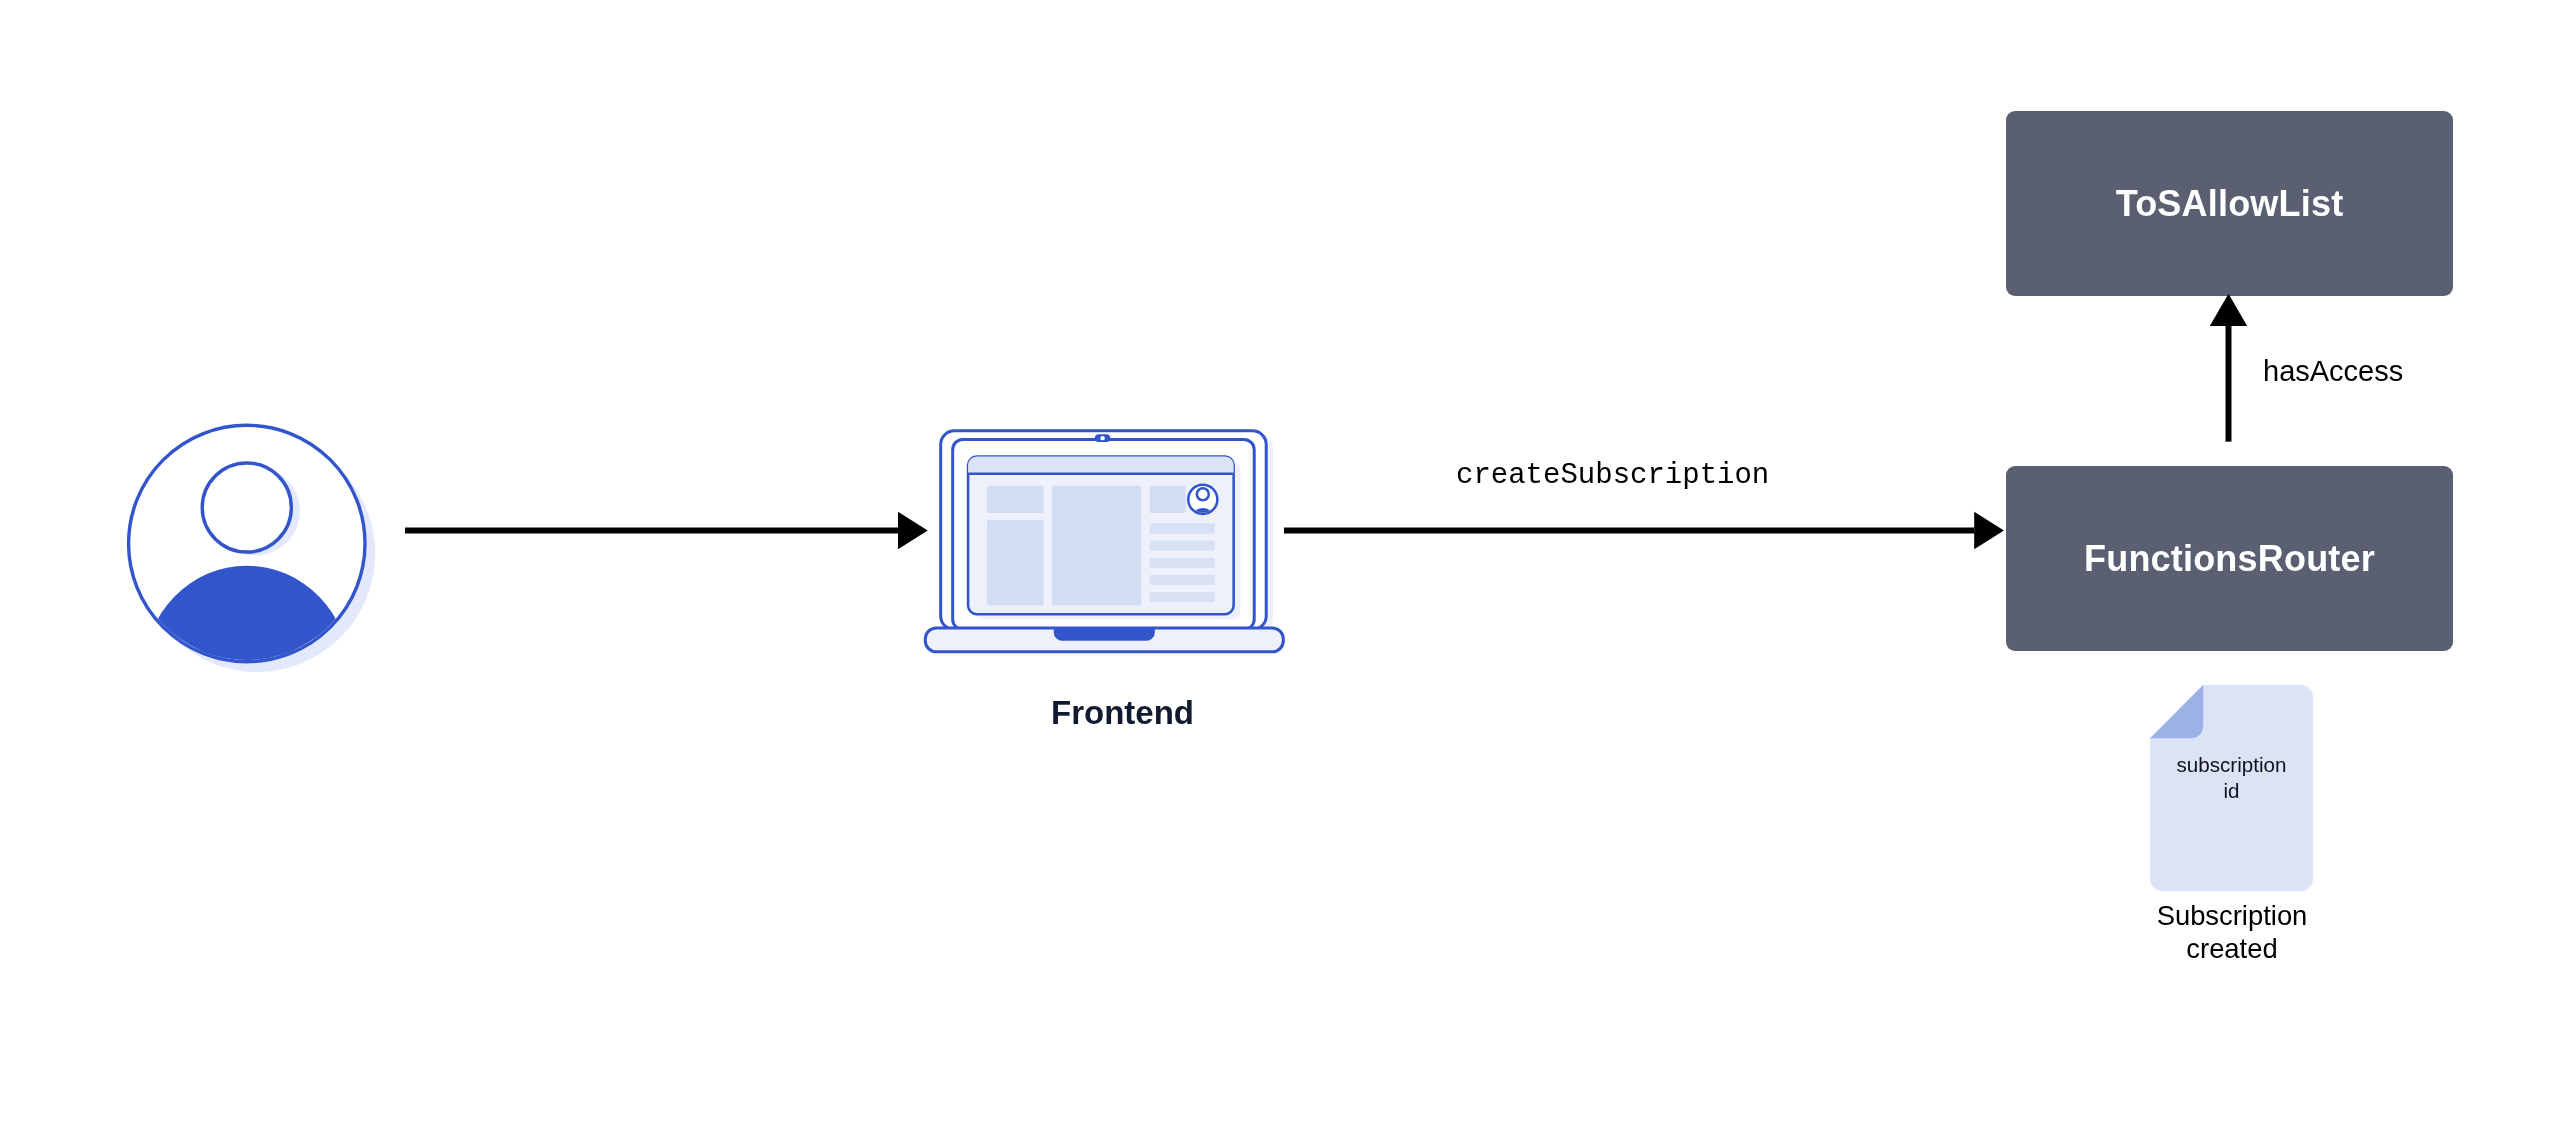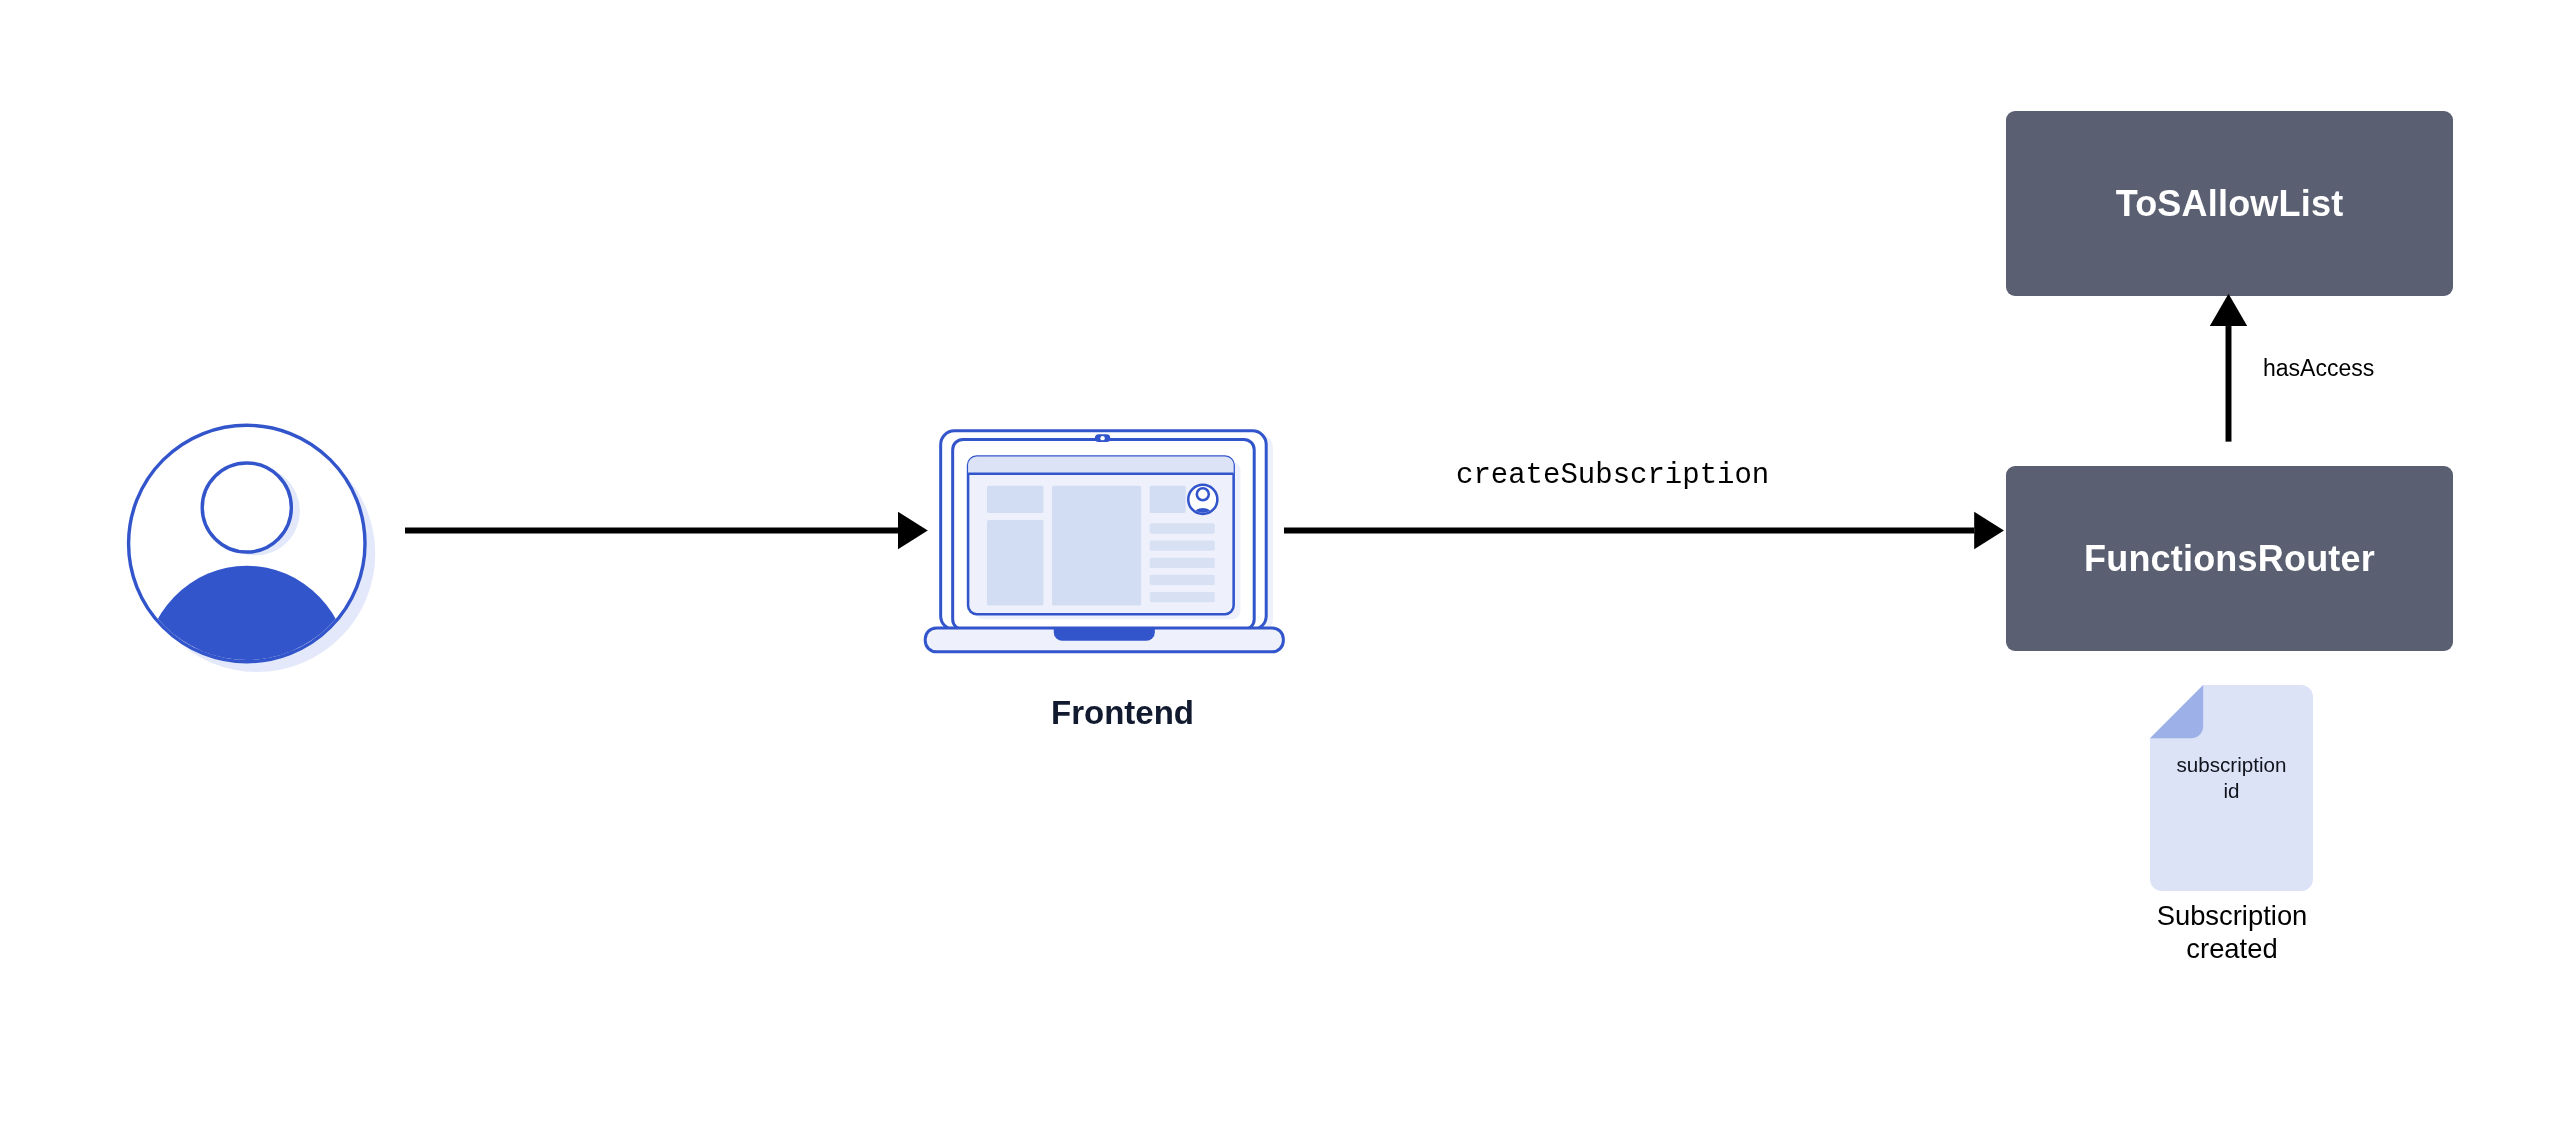--- a/index.html
+++ b/index.html
@@ -73,21 +73,21 @@
     left: 1456px;
     top: 460px;
     font-family: "Liberation Mono", "DejaVu Sans Mono", monospace;
     font-size: 29px;
     letter-spacing: 0px;
   }
   #label-hasaccess {
     left: 2263px;
     top: 356px;
     font-family: "Liberation Sans", sans-serif;
-    font-size: 23px;
+    font-size: 29px;
   }
 
   
   #doc-group {
     position: absolute;
     left: 2150px;
     top: 685px;
     width: 163px;
     height: 206px;
   }

